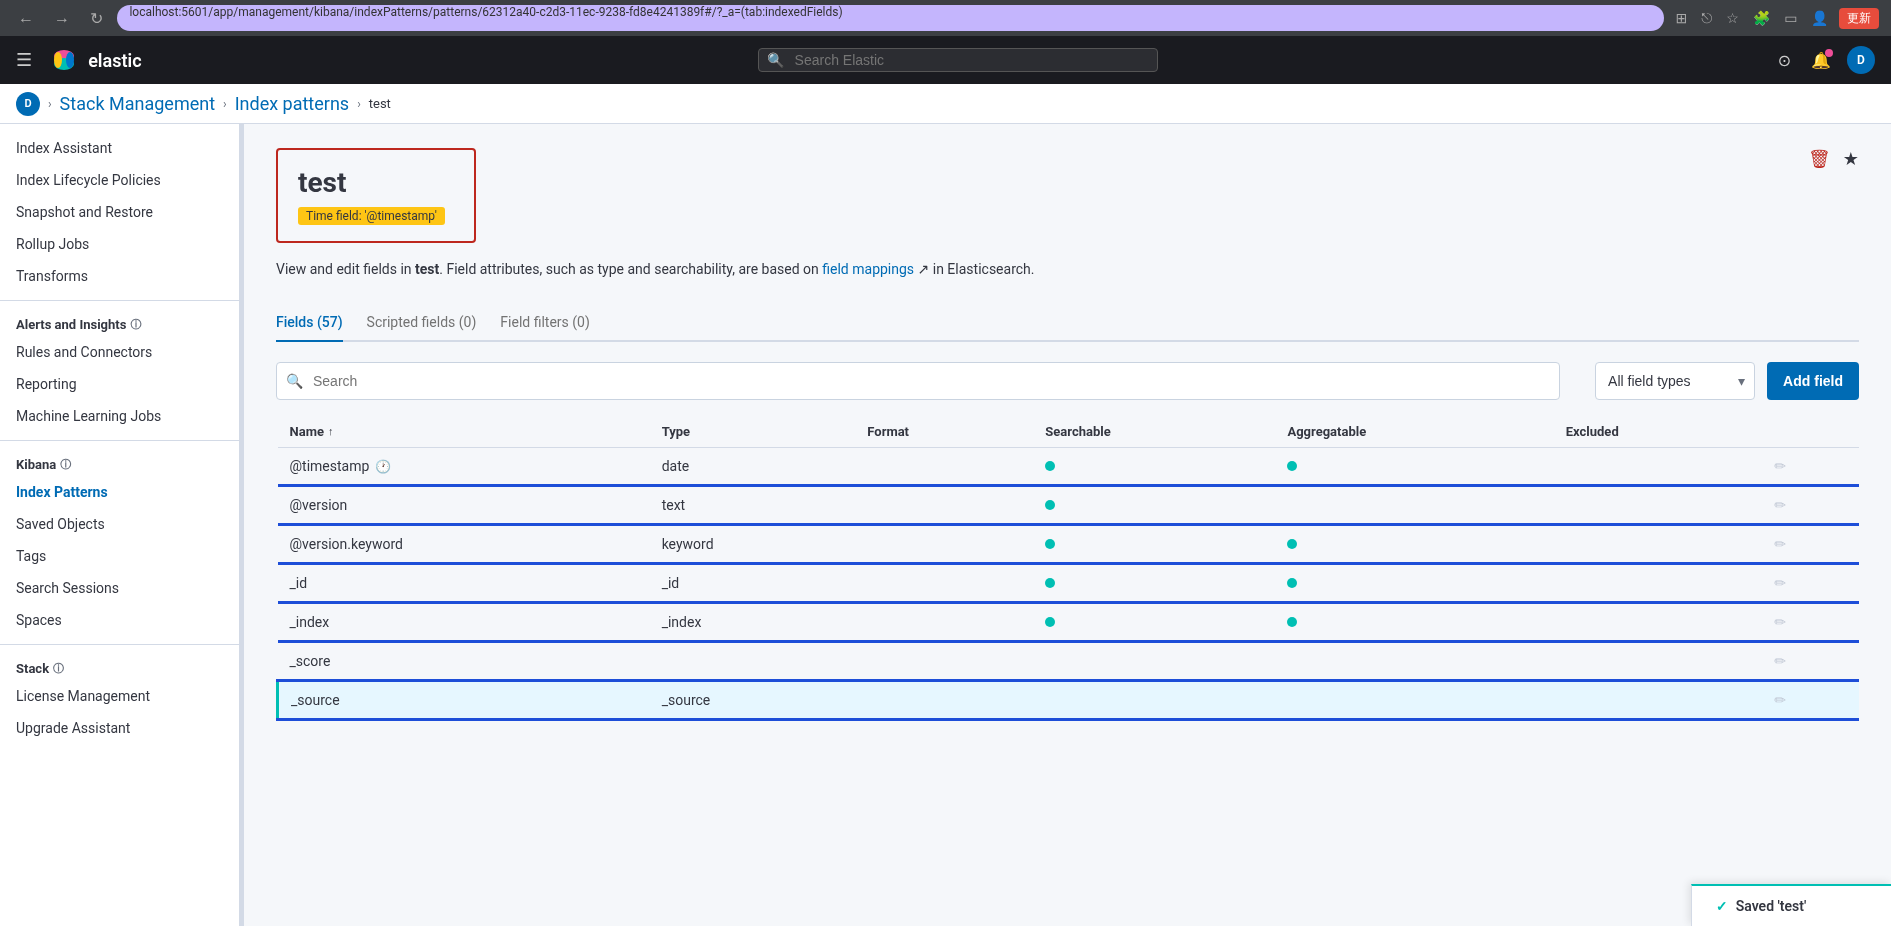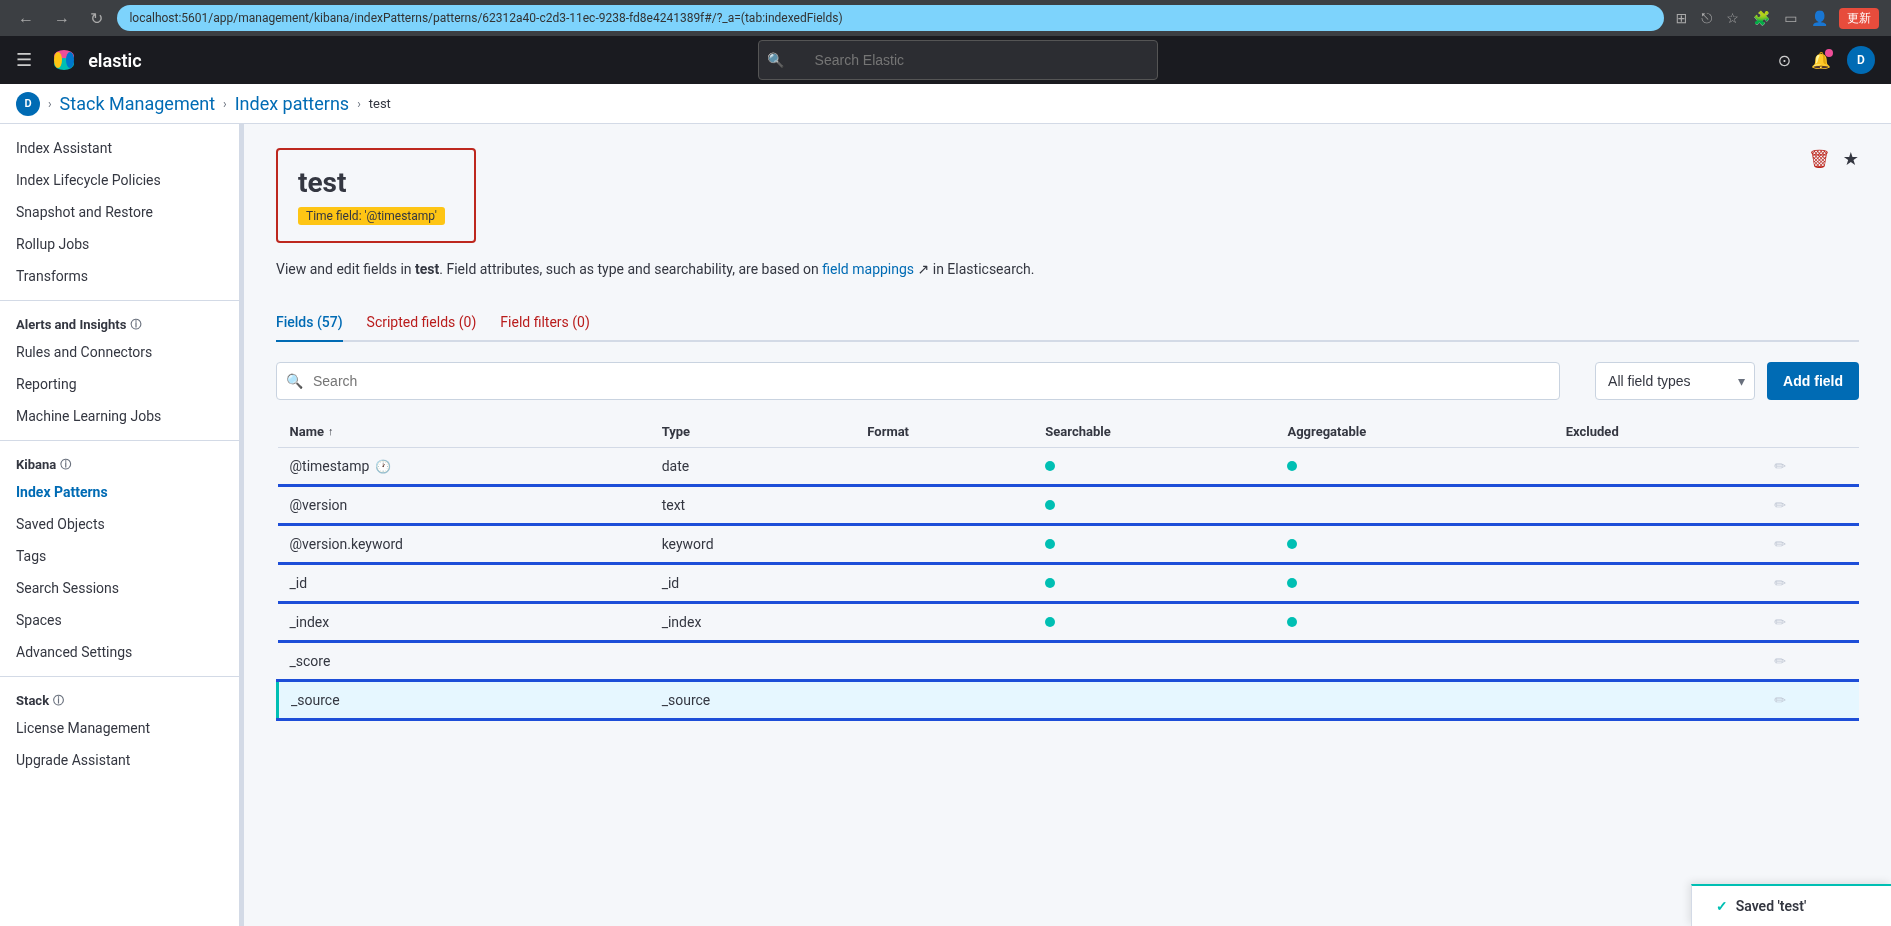--- a/index.html
+++ b/index.html
@@ -17,25 +17,25 @@
     .browser-nav-btn {
       color: #aaa;
       font-size: 16px;
       cursor: pointer;
       background: none;
       border: none;
       padding: 2px 6px;
     }
     .browser-url-bar {
       flex: 1;
-      background: #7dd3fc;
+      background: #c4b5fd;
       border-radius: 20px;
       height: 26px;
       display: flex;
-      align-items: center;
+      align-items: flex-start;
       padding: 0 12px;
       font-size: 12px;
       color: #333;
     }
     .browser-actions {
       display: flex;
       gap: 6px;
       align-items: center;
     }
     .browser-action-btn {
@@ -288,21 +288,21 @@
     .tabs-bar {
       display: flex;
       border-bottom: 2px solid #d3dae6;
       margin-bottom: 20px;
     }
     .tab {
       padding: 10px 0;
       margin-right: 24px;
       cursor: pointer;
       font-size: 14px;
-      color: #b91c1c;
+      color: #737373;
       border-bottom: 2px solid transparent;
       margin-bottom: -2px;
     }
     .tab.active {
       color: #006bb4;
       border-bottom-color: #006bb4;
       font-weight: 500;
     }
 
     
@@ -470,21 +470,21 @@
       <ellipse cx="16" cy="12" rx="10" ry="6" fill="#f04e98"></ellipse>
       <ellipse cx="16" cy="20" rx="10" ry="6" fill="#00bfb3"></ellipse>
       <ellipse cx="10" cy="16" rx="4" ry="8" fill="#fec514"></ellipse>
       <ellipse cx="22" cy="16" rx="4" ry="8" fill="#0077cc"></ellipse>
     </svg>
     <span>elastic</span>
   </div>
   <div class="header-search">
     <div class="header-search-wrapper">
       <span class="header-search-icon">🔍</span>
-      <input type="text" style="background: rgb(44, 45, 50); border: 1px solid rgb(85, 85, 85); border-radius: 4px; height: 40px; width: 400px; color: rgb(170, 170, 170); font-size: 14px; padding: 0px 12px 0px 56px; outline: none;" placeholder="Search Elastic">
+      <input type="text" style="background: rgb(44, 45, 50); border: 1px solid rgb(85, 85, 85); border-radius: 4px; height: 24px; width: 400px; color: rgb(170, 170, 170); font-size: 14px; padding: 0px 12px 0px 36px; outline: none;" placeholder="Search Elastic">
     </div>
   </div>
   <div class="header-right">
     <button class="header-icon-btn">⊙</button>
     <button class="header-icon-btn">
       🔔
       <span class="notification-dot"></span>
     </button>
     <div class="user-avatar">D</div>
   </div>
@@ -519,21 +519,20 @@
     <div class="sidebar-divider"></div>
     <div class="sidebar-section-header">
       <span>Kibana</span>
       <span class="info-icon">ⓘ</span>
     </div>
     <div class="sidebar-item active">Index Patterns</div>
     <div class="sidebar-item">Saved Objects</div>
     <div class="sidebar-item">Tags</div>
     <div class="sidebar-item">Search Sessions</div>
     <div class="sidebar-item">Spaces</div>
-    <div class="sidebar-item">Advanced Settings</div>
     <div class="sidebar-divider"></div>
     <div class="sidebar-section-header">
       <span>Stack</span>
       <span class="info-icon">ⓘ</span>
     </div>
     <div class="sidebar-item">License Management</div>
     <div class="sidebar-item">Upgrade Assistant</div>
   </nav>
 
   <div style="width:4px;background:#d3dae6;cursor:col-resize;"></div>

